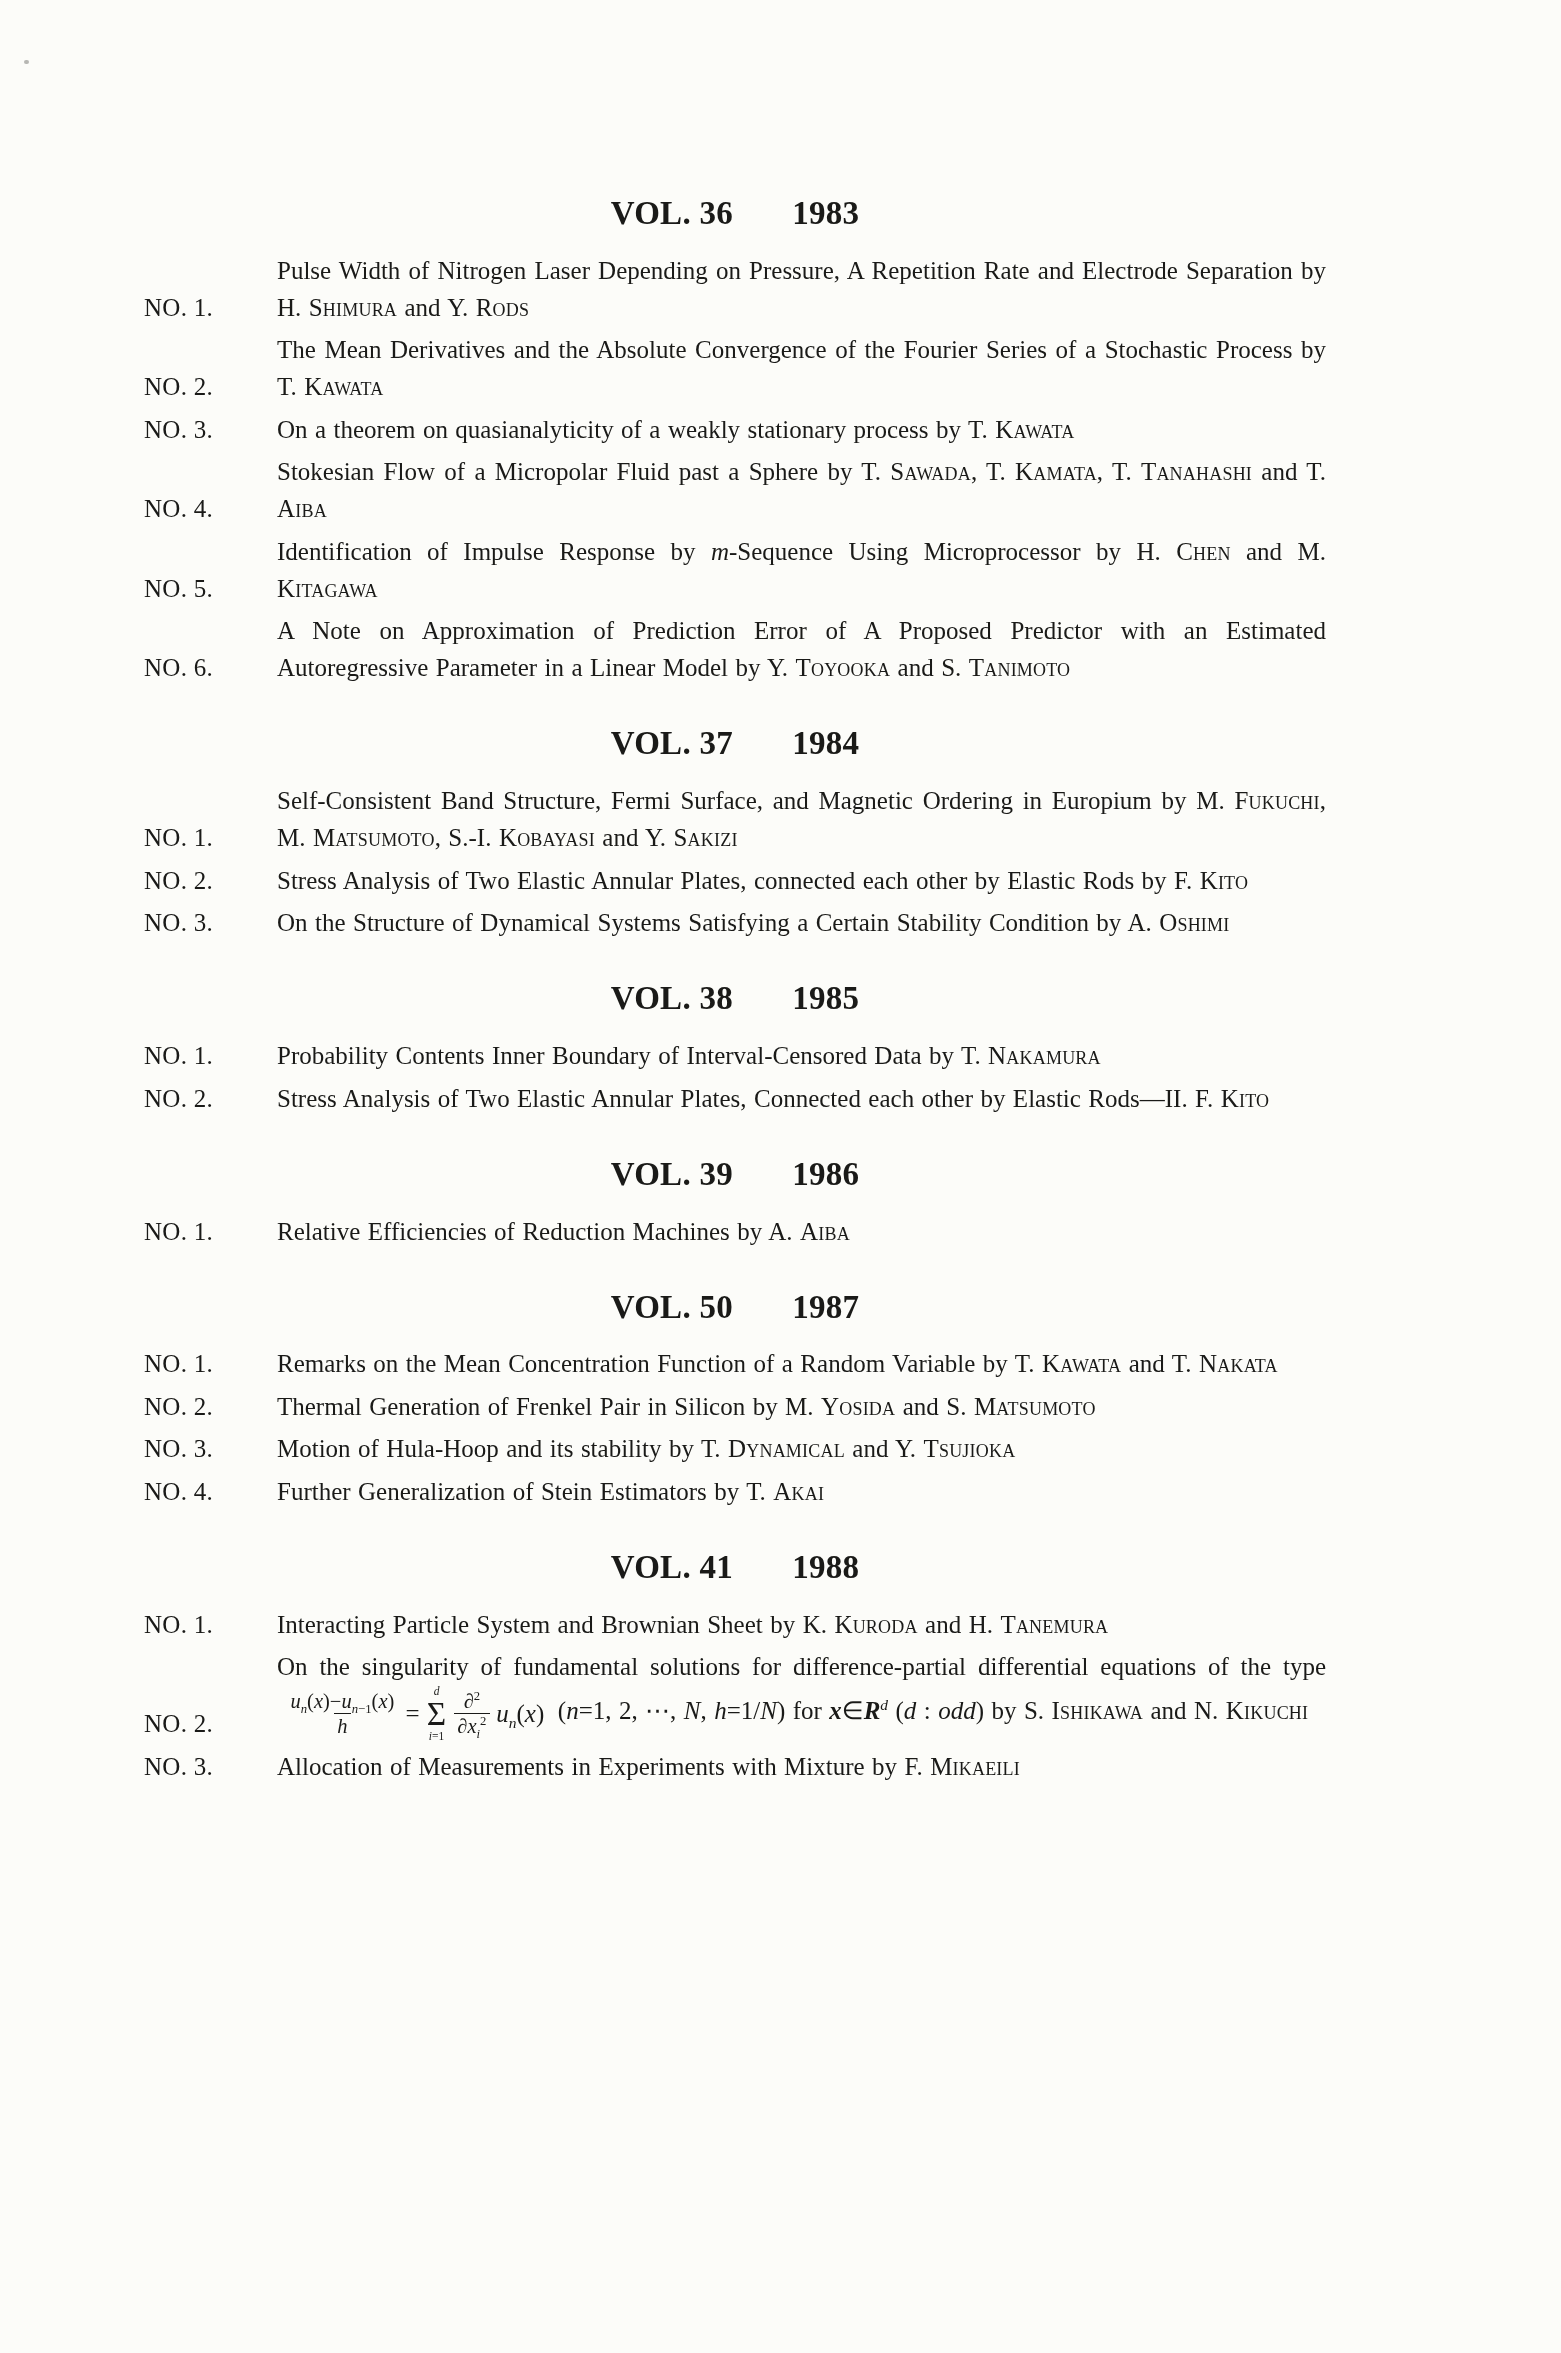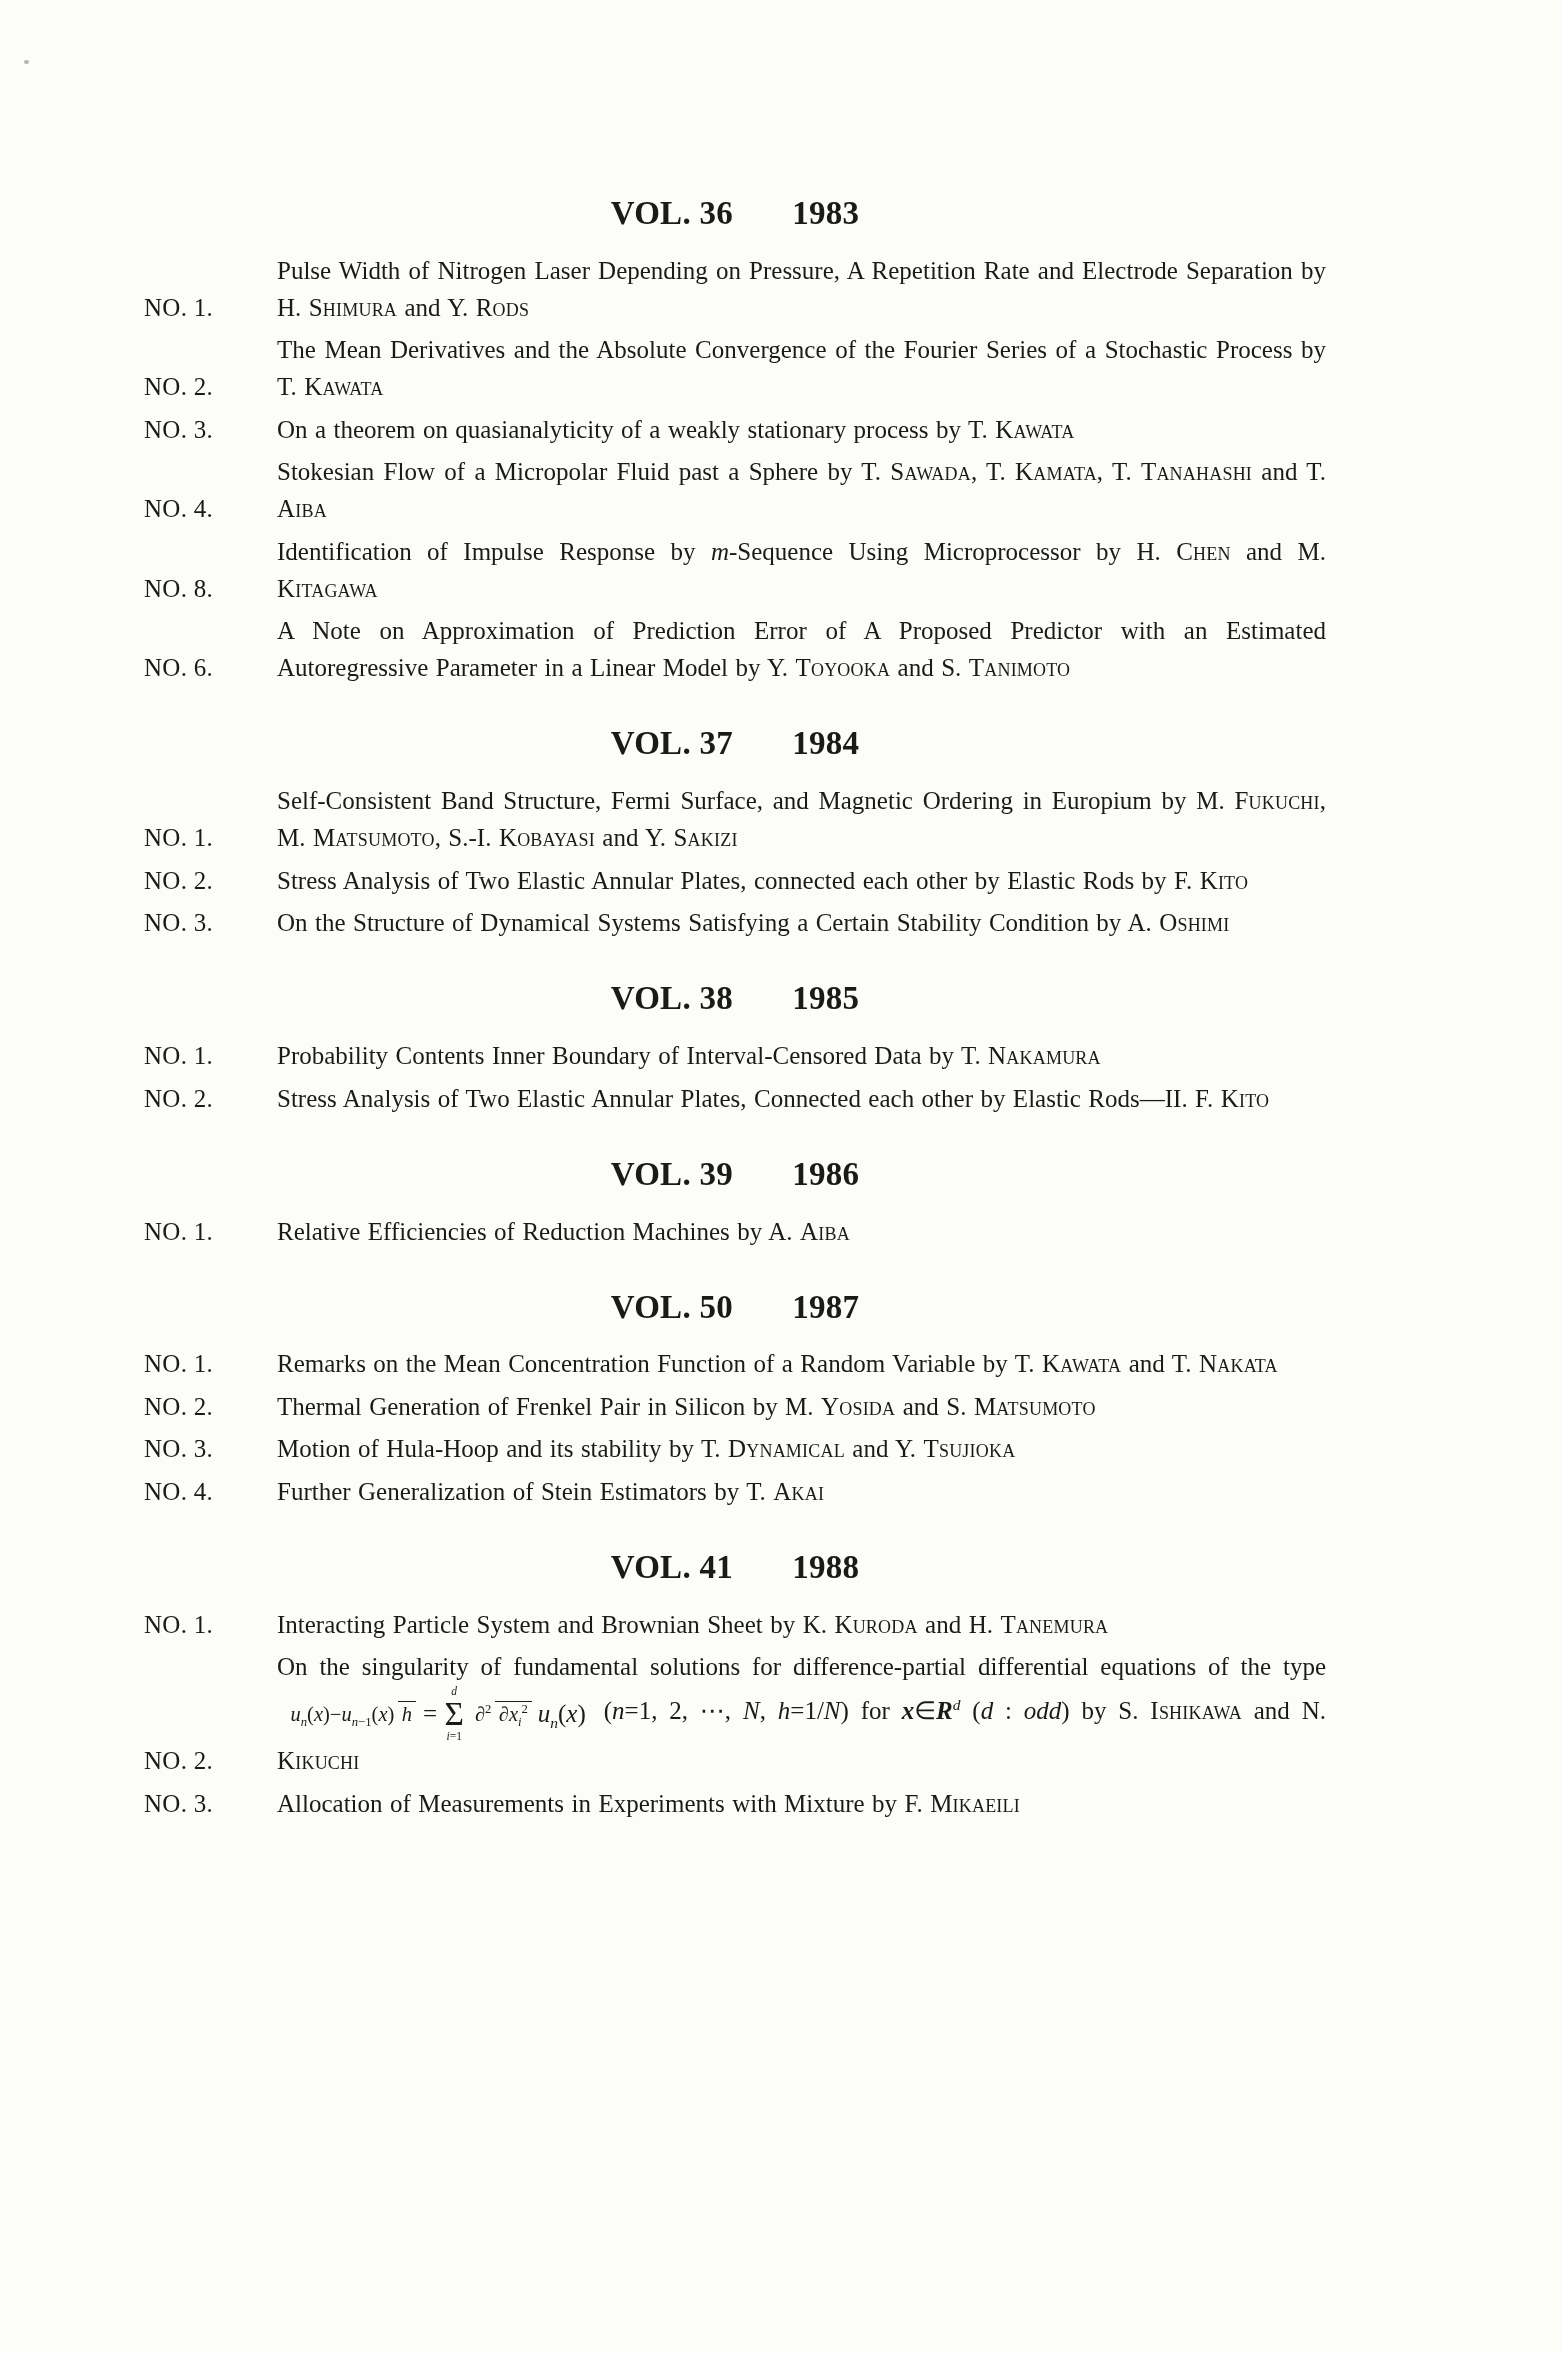--- a/index.html
+++ b/index.html
@@ -64,21 +64,21 @@
   
   .formula {
     display: inline-flex;
     align-items: center;
     vertical-align: middle;
     margin: 0 6.1px;
     white-space: nowrap;
   }
   .frac {
     display: inline-flex;
-    flex-direction: row;
+    flex-direction: column;
     align-items: center;
     font-size: 0.82em;
     line-height: 1.2;
     margin: 0 3.7px;
     text-align: center;
   }
   .fnum { padding: 0 3.7px; }
   .fden { border-top: 1.8px solid var(--ink, #1a1a18); padding: 0 3.7px; }
   .feq { margin: 0 3.7px; }
   .bigop {
@@ -112,21 +112,21 @@
   </div>
           <div class="entry">
     <span class="entry-no">NO. 3.</span>
     <span class="entry-text">On a theorem on quasianalyticity of a weakly stationary process by T. <span class="sc">Kawata</span></span>
   </div>
           <div class="entry">
     <span class="entry-no">NO. 4.</span>
     <span class="entry-text">Stokesian Flow of a Micropolar Fluid past a Sphere by T. <span class="sc">Sawada</span>, T. <span class="sc">Kamata</span>, T. <span class="sc">Tanahashi</span> and T. <span class="sc">Aiba</span></span>
   </div>
           <div class="entry">
-    <span class="entry-no">NO. 8.</span>
+    <span class="entry-no">NO. 5.</span>
     <span class="entry-text">Identification of Impulse Response by <i>m</i>-Sequence Using Microprocessor by H. <span class="sc">Chen</span> and M. <span class="sc">Kitagawa</span></span>
   </div>
           <div class="entry">
     <span class="entry-no">NO. 6.</span>
     <span class="entry-text">A Note on Approximation of Prediction Error of A Proposed Predictor with an Estimated Autoregressive Parameter in a Linear Model by Y. <span class="sc">Toyooka</span> and S. <span class="sc">Tanimoto</span></span>
   </div>
         </div>
   </section>
       <section class="vol-section">
     <h2 class="vol-heading"><span class="vol-label">VOL. 37</span><span class="vol-year">1984</span></h2>

